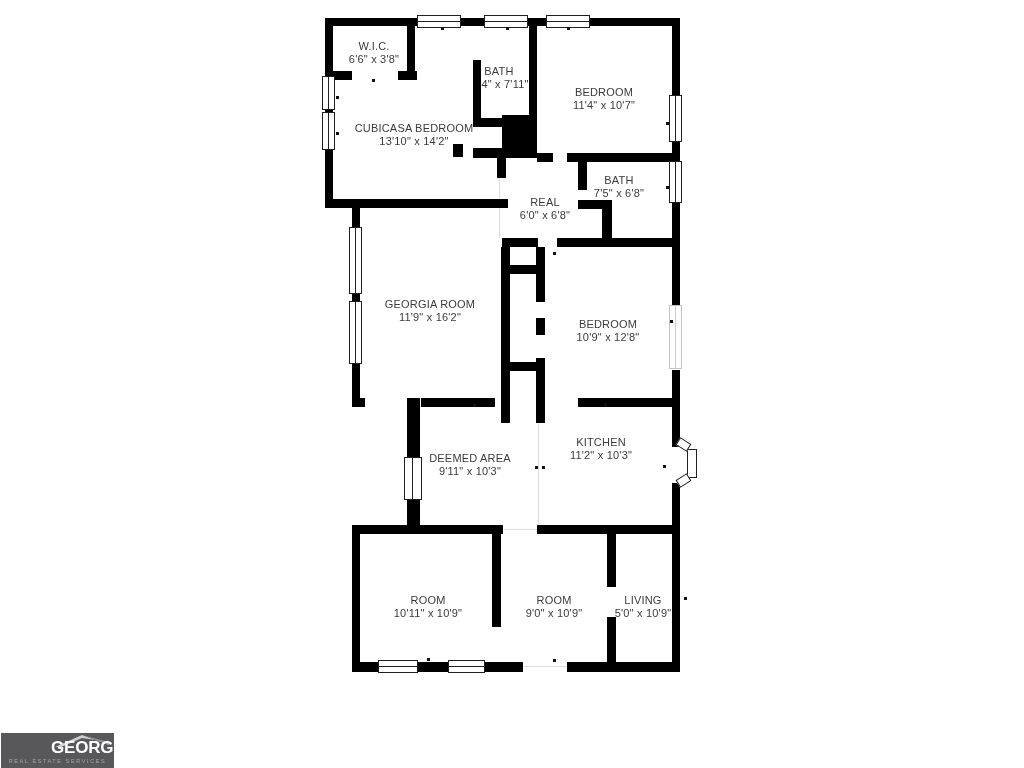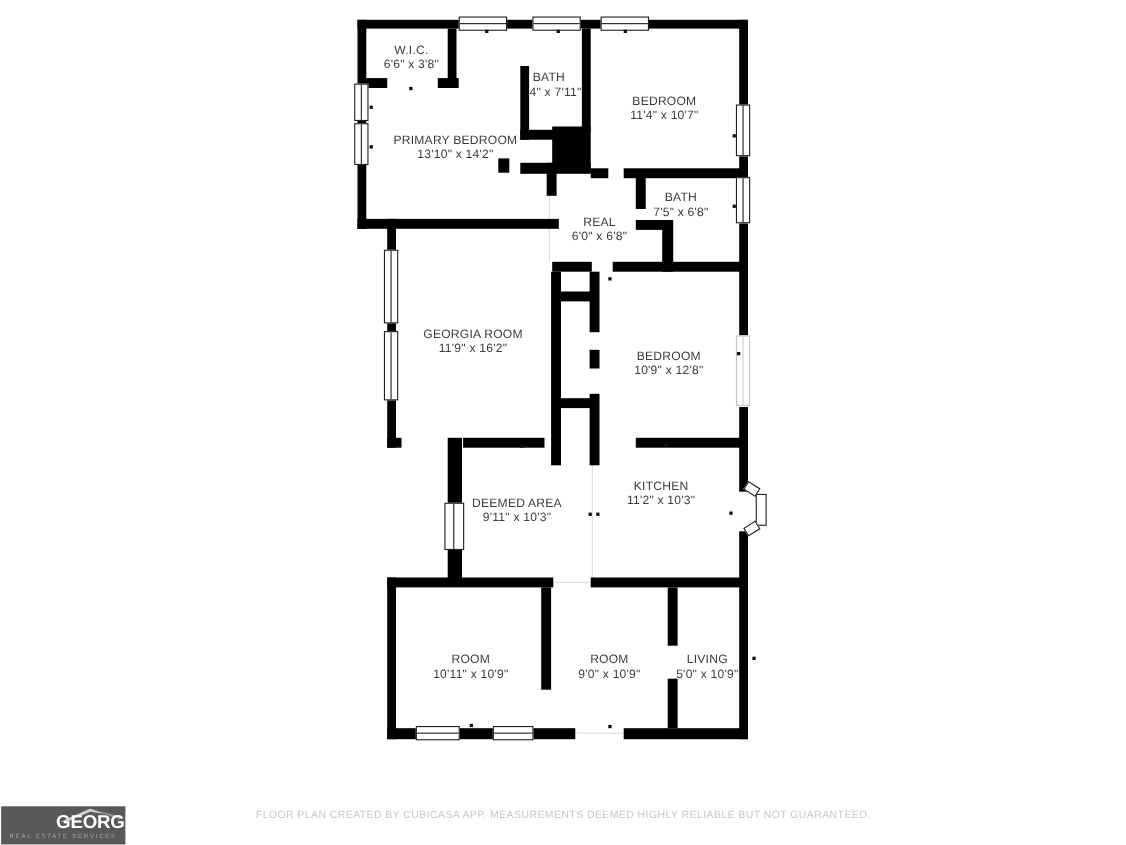--- a/index.html
+++ b/index.html
@@ -140,35 +140,34 @@
       <div class="tick" style="left: 535px; top: 466px; width: 3px; height: 3px;"></div>
       <div class="tick" style="left: 542px; top: 466px; width: 3px; height: 3px;"></div>
       <div class="tick" style="left: 663px; top: 465px; width: 3px; height: 3px;"></div>
       <div class="tick" style="left: 684px; top: 597px; width: 3px; height: 3px;"></div>
       <div class="tick" style="left: 427px; top: 658px; width: 3px; height: 3px;"></div>
       <div class="tick" style="left: 553px; top: 659px; width: 3px; height: 3px;"></div>
       <div class="door-leaf" style="left: 687px; top: 449px; width: 10px; height: 29px;"></div>
       <div class="door-jamb" style="left: 677px; top: 440px; width: 13px; height: 9px; transform: rotate(32deg);"></div>
       <div class="door-jamb" style="left: 677px; top: 476px; width: 13px; height: 9px; transform: rotate(-32deg);"></div>
       <div class="room" style="left: 374px; top: 40px;"><span>W.I.C.</span><span class="dims">6'6" x 3'8"</span></div>
-      <div class="room" style="left: 414px; top: 122px;"><span>PRIMARY BEDROOM</span><span class="dims">13'10" x 14'2"</span></div>
+      <div class="room" style="left: 414px; top: 122px;"><span>CUBICASA BEDROOM</span><span class="dims">13'10" x 14'2"</span></div>
       <div class="room" style="left: 499px; top: 65px;"><span>BATH</span><span class="dims" style="position: relative; left: 6px;">4" x 7'11"</span></div>
       <div class="room" style="left: 604px; top: 86px;"><span>BEDROOM</span><span class="dims">11'4" x 10'7"</span></div>
       <div class="room" style="left: 619px; top: 174px;"><span>BATH</span><span class="dims">7'5" x 6'8"</span></div>
       <div class="room" style="left: 545px; top: 196px;"><span>REAL</span><span class="dims">6'0" x 6'8"</span></div>
       <div class="room" style="left: 430px; top: 298px;"><span>GEORGIA ROOM</span><span class="dims">11'9" x 16'2"</span></div>
       <div class="room" style="left: 608px; top: 318px;"><span>BEDROOM</span><span class="dims">10'9" x 12'8"</span></div>
       <div class="room" style="left: 470px; top: 452px;"><span>DEEMED AREA</span><span class="dims">9'11" x 10'3"</span></div>
       <div class="room" style="left: 601px; top: 436px;"><span>KITCHEN</span><span class="dims">11'2" x 10'3"</span></div>
       <div class="room" style="left: 428px; top: 594px;"><span>ROOM</span><span class="dims">10'11" x 10'9"</span></div>
       <div class="room" style="left: 554px; top: 594px;"><span>ROOM</span><span class="dims">9'0" x 10'9"</span></div>
       <div class="room" style="left: 643px; top: 594px;"><span>LIVING</span><span class="dims">5'0" x 10'9"</span></div>
     </div>
 
-  <div class="disclaimer">FLOOR PLAN CREATED BY CUBICASA APP. MEASUREMENTS DEEMED HIGHLY RELIABLE BUT NOT GUARANTEED.</div>
 
   <div class="logo" style="background: rgb(88, 88, 90);">
     <svg class="logo-roof" width="56" height="12" viewBox="0 0 56 12">
       <polygon points="0,12 27,0 54,10 54,7 27,3 4,13" fill="#cfcfd1"></polygon>
       <polygon points="27,0 54,10 54,7 34,2" fill="#8f8f92"></polygon>
     </svg>
     <div class="logo-line1"><span class="logo-georgia">GEORGIA</span><span class="logo-mls">MLS</span></div>
     <div class="logo-line2">REAL ESTATE SERVICES</div>
   </div>
 </div>

